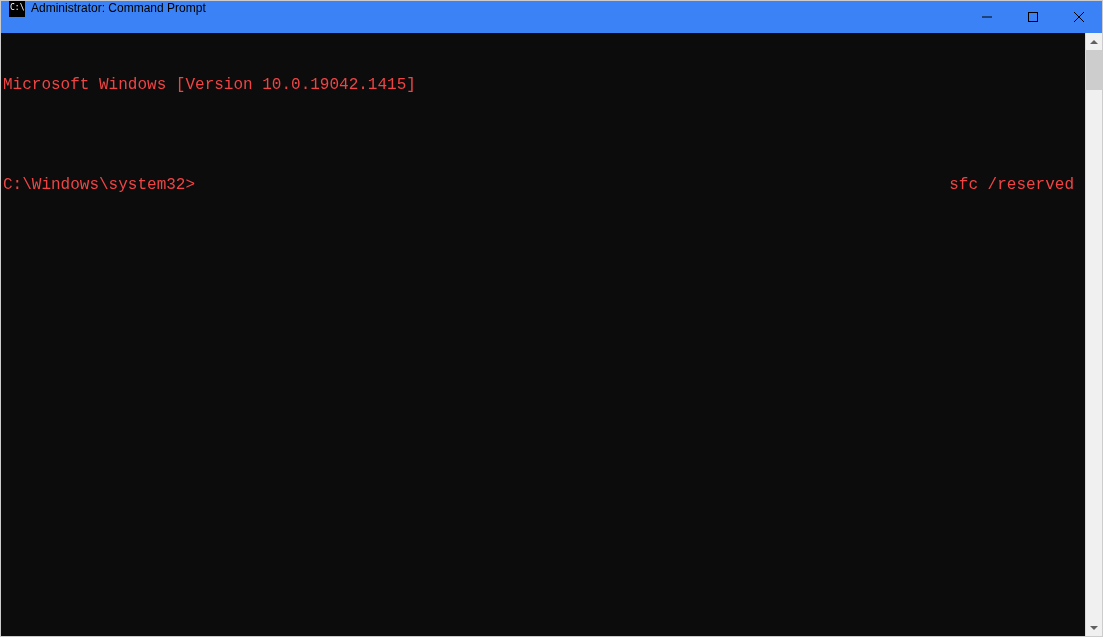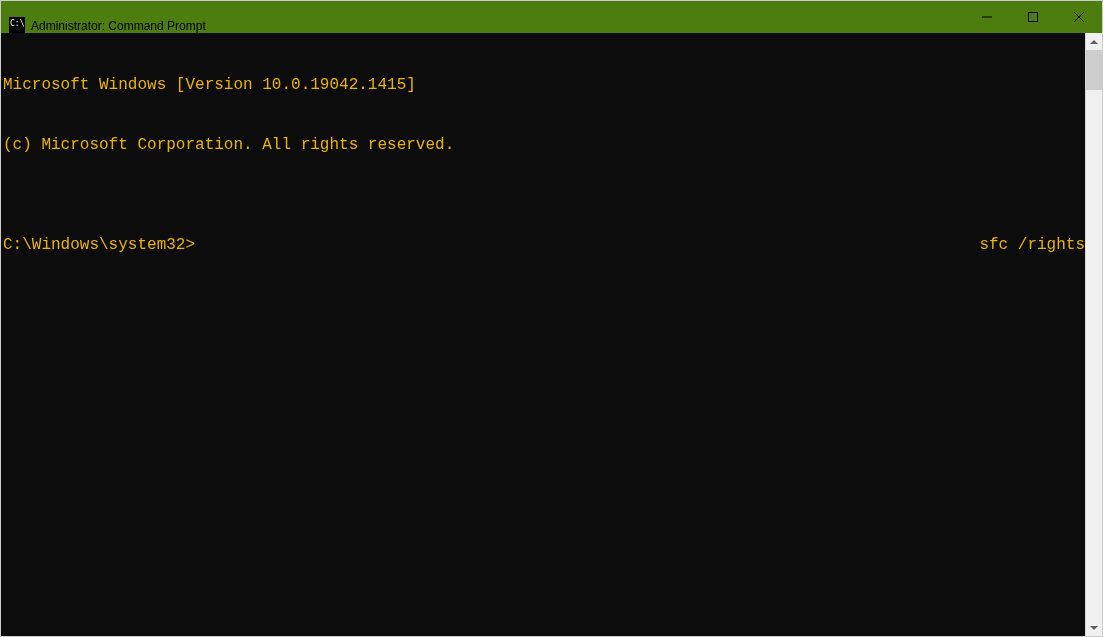--- a/index.html
+++ b/index.html
@@ -17,23 +17,23 @@
     .window {
       width: 1103px;
       height: 637px;
       display: flex;
       flex-direction: column;
       background: #ffffff;
       border: 1px solid #cccccc;
     }
     .titlebar {
       height: 32px;
-      background: #4d7c0f;
+      background: #3b82f6;
       display: flex;
-      align-items: flex-end;
+      align-items: flex-start;
       padding-left: 8px;
       user-select: none;
     }
     .titlebar-icon {
       width: 16px;
       height: 16px;
       margin-right: 6px;
       background: #000000;
       position: relative;
       display: inline-block;
@@ -71,25 +71,25 @@
       height: 10px;
     }
     .content-area {
       display: flex;
       flex: 1;
       overflow: hidden;
     }
     .terminal {
       flex: 1;
       background: #0c0c0c;
-      color: #eab308;
+      color: #ef4444;
       font-family: Consolas, "Courier New", monospace;
       font-size: 16px;
       line-height: 20px;
-      padding: 2px 0 0 2px;
+      padding: 2px 11px 0 2px;
       white-space: pre;
       overflow: hidden;
     }
     .terminal-line {
       display: block;
     }
     .scrollbar {
       width: 17px;
       background: #f0f0f0;
       display: flex;
@@ -149,23 +149,22 @@
         <svg viewBox="0 0 10 10">
           <line x1="0" y1="0" x2="10" y2="10" stroke="#000000" stroke-width="1"></line>
           <line x1="10" y1="0" x2="0" y2="10" stroke="#000000" stroke-width="1"></line>
         </svg>
       </button>
     </div>
   </div>
   <div class="content-area">
     <div class="terminal">
       <span class="terminal-line">Microsoft Windows [Version 10.0.19042.1415]</span>
-      <span class="terminal-line">(c) Microsoft Corporation. All rights reserved.</span>
       <span class="terminal-line"></span>
-      <span class="prompt-line"><span>C:\Windows\system32&gt;</span><span>sfc /rights</span></span>
+      <span class="prompt-line"><span>C:\Windows\system32&gt;</span><span>sfc /reserved</span></span>
     </div>
     <div class="scrollbar">
       <div class="scroll-arrow">
         <svg viewBox="0 0 8 8">
           <path d="M0 6 L4 2 L8 6 Z"></path>
         </svg>
       </div>
       <div class="scroll-track">
         <div class="scroll-thumb"></div>
       </div>

